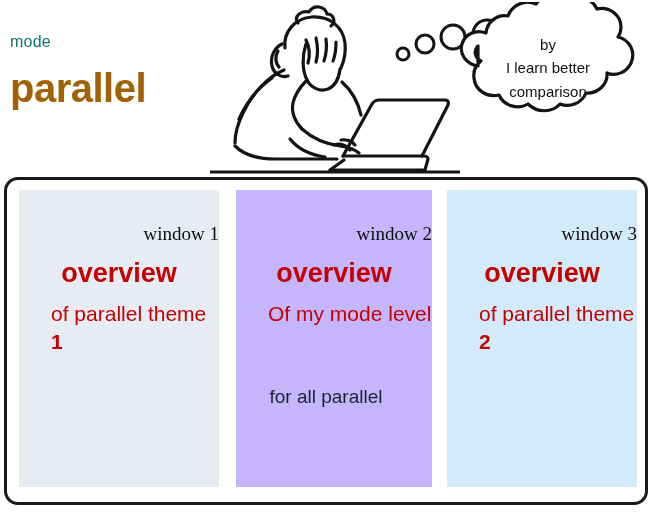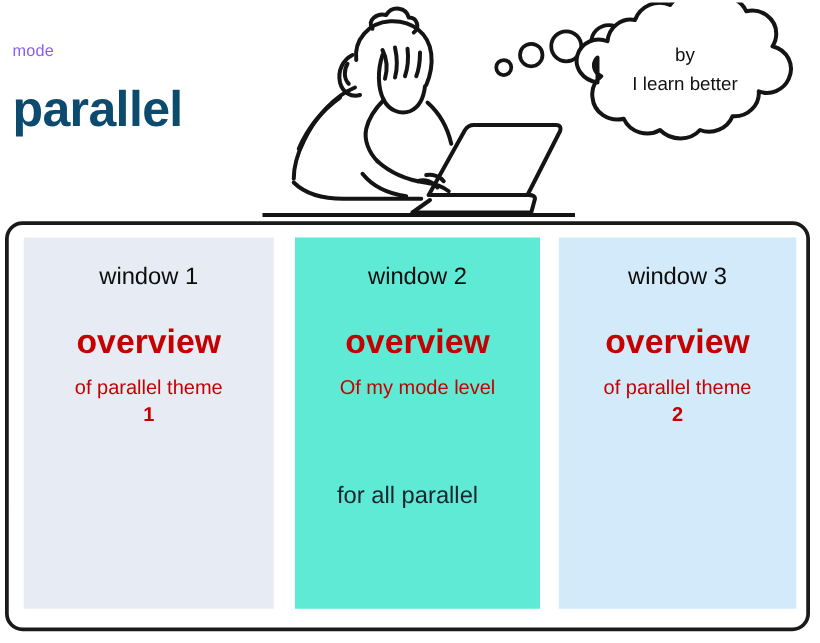--- a/index.html
+++ b/index.html
@@ -19,31 +19,31 @@
   
   #header {
     position: absolute;
     left: 0; top: 0;
     width: 656px;
     height: 176px;
   }
   #mode-label {
     position: absolute;
     left: 10px; top: 34px;
-    font-size: 13px;
-    color: #8b5cf6;
+    font-size: 16px;
+    color: #0f766e;
     letter-spacing: .2px;
     line-height: 1;
   }
   #mode-value {
     position: absolute;
     left: 10px; top: 68px;
     font-size: 40px;
     font-weight: bold;
-    color: #0c4a6e;
+    color: #a16207;
     letter-spacing: -.5px;
     line-height: 1;
   }
 
   
   #illustration {
     position: absolute;
     left: 210px; top: -4px;
     width: 250px; height: 180px;
   }
@@ -83,45 +83,46 @@
     position: absolute;
     top: 190px;
     height: 297px;
   }
   #column-1 { left: 19px;  width: 200px; background: #e7ecf4; }
   #column-2 { left: 236px; width: 196px; background: #d6f2f2; }
   #column-3 { left: 447px; width: 190px; background: #d3eafb; }
 
   .col-head {
     position: absolute;
-    top: 22px;
+    top: 34px;
     width: 100%;
-    text-align: center;
+    text-align: right;
     font-size: 19px;
     color: #0d0d0d;
     line-height: 1;
+    font-family: Liberation Serif, serif;
   }
   .col-title {
     position: absolute;
     top: 70px;
     width: 100%;
     text-align: center;
     font-size: 27px;
     font-weight: bold;
     color: #c40000;
     line-height: 1;
   }
   .col-sub {
     position: absolute;
     top: 110px;
     width: 100%;
-    text-align: center;
-    font-size: 16px;
+    font-size: 21px;
     color: #c40000;
     line-height: 1.35;
+    padding-left: 32px;
   }
   .col-sub .num {
     font-weight: bold;
     display: block;
   }
 
   
   #shared-note {
     position: absolute;
     left: 4px; top: 383px;
@@ -200,35 +201,36 @@
                4-11 17-17 28-12 7-10 22-12 32-4 10-6 24-2 29 9 12-3 24 6 24 18
                0 4-1 7-3 10 12 3 18 15 13 26-4 9-15 14-24 10 1 11-9 21-21 20
                -4 10-16 15-26 11-8 9-23 9-32 0-10 6-24 2-29-9-12 3-24-5-25-17
                -1-7 2-13 7-17-6-3-8-10-3-15z"></path>
     </svg>
   </div>
 
   <div id="bubble-text">
     <span>by</span>
     <span>I learn better</span>
+    <span>comparison</span>
   </div>
 </div>
 
 <div id="panel"></div>
 
 <div class="column" id="column-1" style="background: rgb(231, 236, 244);">
   <div class="col-head">window 1</div>
   <div class="col-title">overview</div>
   <div class="col-sub">
     <span>of parallel theme</span>
     <span class="num">1</span>
   </div>
 </div>
 
-<div class="column" id="column-2" style="background: #5eead4;">
+<div class="column" id="column-2" style="background: #c4b5fd;">
   <div class="col-head">window 2</div>
   <div class="col-title">overview</div>
   <div class="col-sub">
     <span>Of my mode</span>
     <span>level</span>
   </div>
 </div>
 
 <div class="column" id="column-3" style="background: rgb(211, 234, 251);">
   <div class="col-head">window 3</div>

